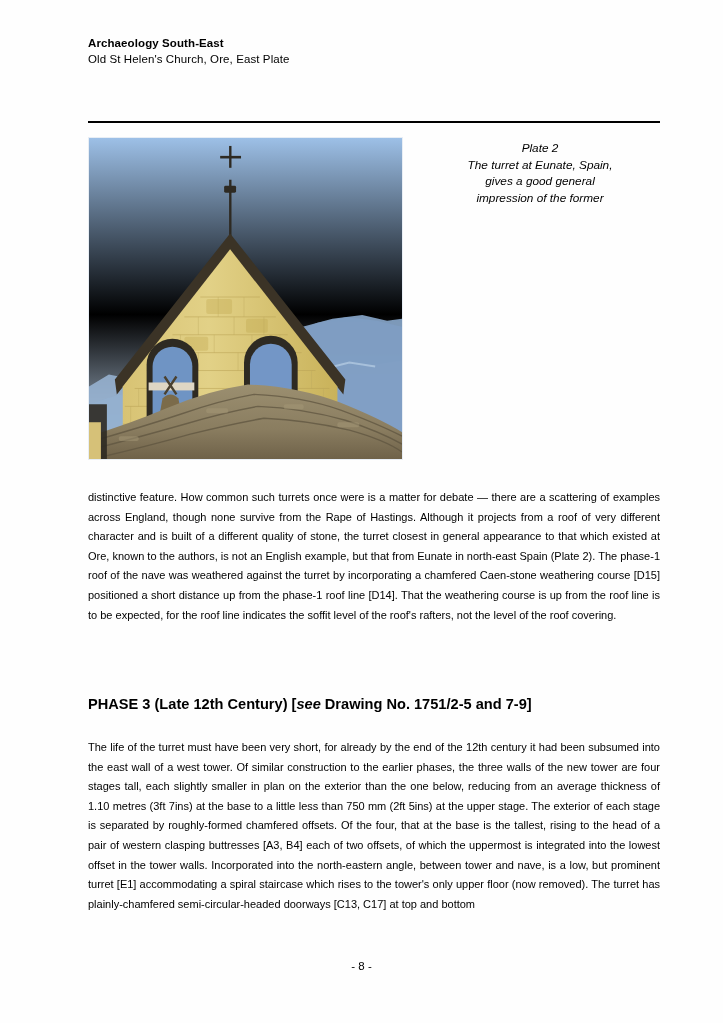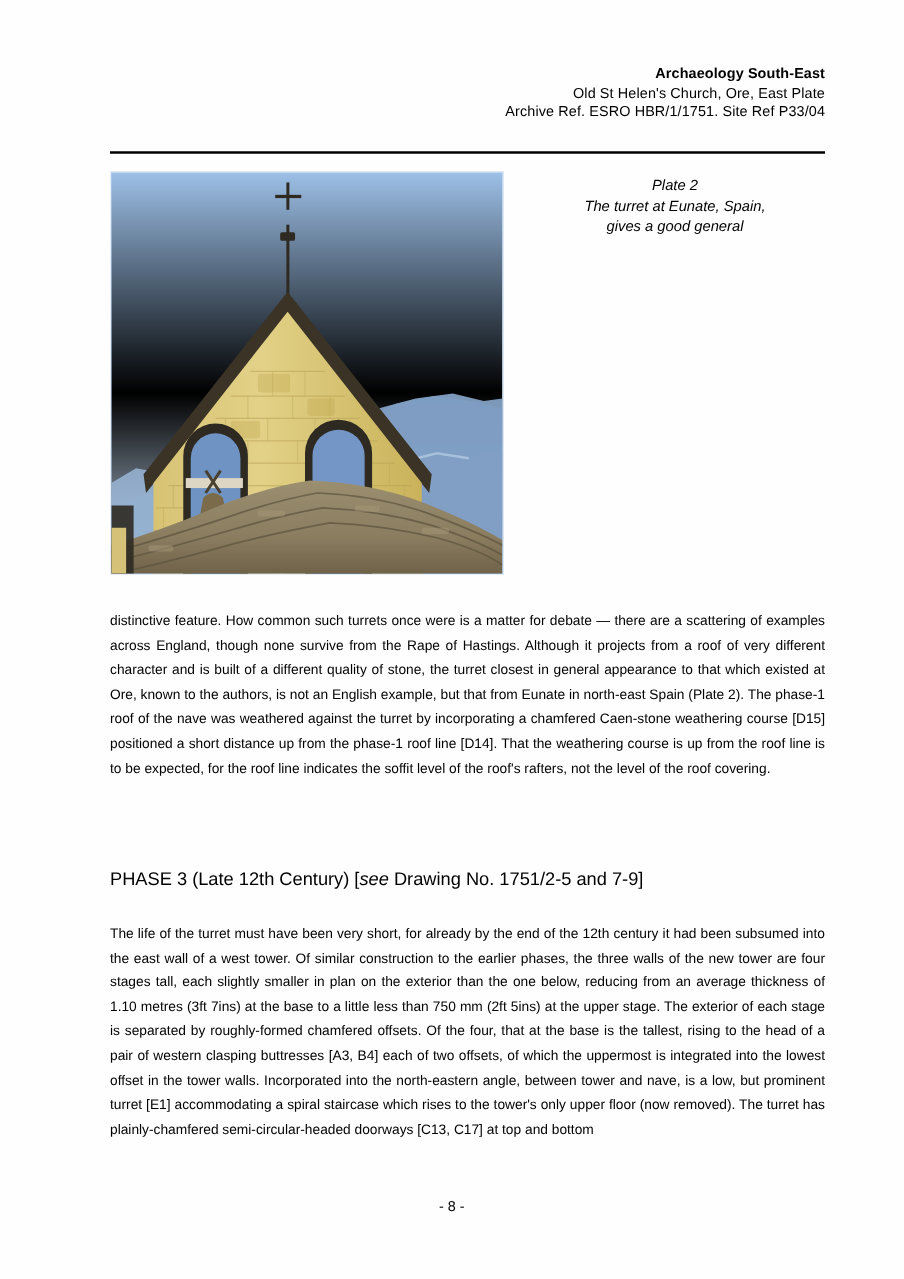--- a/index.html
+++ b/index.html
@@ -19,23 +19,23 @@
   .page {
     position: absolute;
     inset: 0;
     background: #fefefe;
   }
 
   
   .header {
     position: absolute;
     left: 88px;
-    top: 52px;
-    width: 572px;
-    text-align: right;
+    top: 36px;
+    width: 572px;
+    text-align: left;
     line-height: 15.5px;
   }
   .header-line {
     font-size: 11.5px;
     letter-spacing: 0.1px;
     white-space: nowrap;
   }
   .header-line.bold { font-weight: bold; }
   .header-line.italic { font-style: italic; }
 
@@ -86,21 +86,21 @@
   }
   #para-1 { top: 488px; }
   #para-2 { top: 738px; }
 
   .section-heading {
     position: absolute;
     left: 88px;
     top: 694px;
     width: 572px;
     font-size: 14.6px;
-    font-weight: normal;
+    font-weight: bold;
     line-height: 20px;
     white-space: nowrap;
   }
   .section-heading .it { font-style: italic; }
 
   .footer {
     position: absolute;
     left: 0;
     top: 960px;
     width: 723px;
@@ -109,21 +109,20 @@
   }
 </style>
 </head>
 <body>
 
 <div class="page">
 
   <div class="header">
     <div class="header-line bold">Archaeology South-East</div>
     <div class="header-line">Old St Helen's Church, Ore, East Plate</div>
-    <div class="header-line">Archive Ref. ESRO HBR/1/1751.  Site Ref P33/04</div>
   </div>
 
   <div class="rule"></div>
 
   <div class="plate-photo">
     <svg viewBox="0 0 315 323" preserveAspectRatio="none">
       <defs>
         <linearGradient id="skyGrad" x1="0" y1="0" x2="0" y2="1">
           <stop offset="0%" stop-color="#9dc0e7"></stop>
           <stop offset="55%" stop-color="#aecce e"></stop>
@@ -237,20 +236,21 @@
 
       <path d="M0 268 L18 268 L18 323 L0 323 Z" fill="#2e2a22" opacity="0.9"></path>
       <path d="M0 286 L12 286 L12 323 L0 323 Z" fill="#d6c178"></path>
     </svg>
   </div>
 
   <div class="caption">
     <div>Plate 2</div>
     <div>The turret at Eunate, Spain,</div>
     <div>gives a good general</div>
+    <div>impression of the former</div>
   </div>
 
   <div class="body-block" id="para-1">distinctive feature.  How common such turrets once were is a matter for debate — there are a scattering of examples across England, though none survive from the Rape of Hastings.  Although it projects from a roof of very different character and is built of a different quality of stone, the turret closest in general appearance to that which existed at Ore, known to the authors, is not an English example, but that from Eunate in north-east Spain (Plate 2).  The phase-1 roof of the nave was weathered against the turret by incorporating a chamfered Caen-stone weathering course [D15] positioned a short distance up from the phase-1 roof line [D14].  That the weathering course is up from the roof line is to be expected, for the roof line indicates the soffit level of the roof's rafters, not the level of the roof covering.</div>
 
   <div class="section-heading"><span>PHASE 3 (Late 12th Century)  [</span><span class="it">see</span><span> Drawing No. 1751/2-5 and 7-9]</span></div>
 
   <div class="body-block" id="para-2">The life of the turret must have been very short, for already by the end of the 12th century it had been subsumed into the east wall of a west tower.  Of similar construction to the earlier phases, the three walls of the new tower are four stages tall, each slightly smaller in plan on the exterior than the one below, reducing from an average thickness of 1.10 metres (3ft 7ins) at the base to a little less than 750 mm (2ft 5ins) at the upper stage.  The exterior of each stage is separated by roughly-formed chamfered offsets.  Of the four, that at the base is the tallest, rising to the head of a pair of western clasping buttresses [A3, B4] each of two offsets, of which the uppermost is integrated into the lowest offset in the tower walls.  Incorporated into the north-eastern angle, between tower and nave, is a low, but prominent turret [E1] accommodating a spiral staircase which rises to the tower's only upper floor (now removed).  The turret has plainly-chamfered semi-circular-headed doorways [C13, C17] at top and bottom</div>
 
   <div class="footer">- 8 -</div>
 

